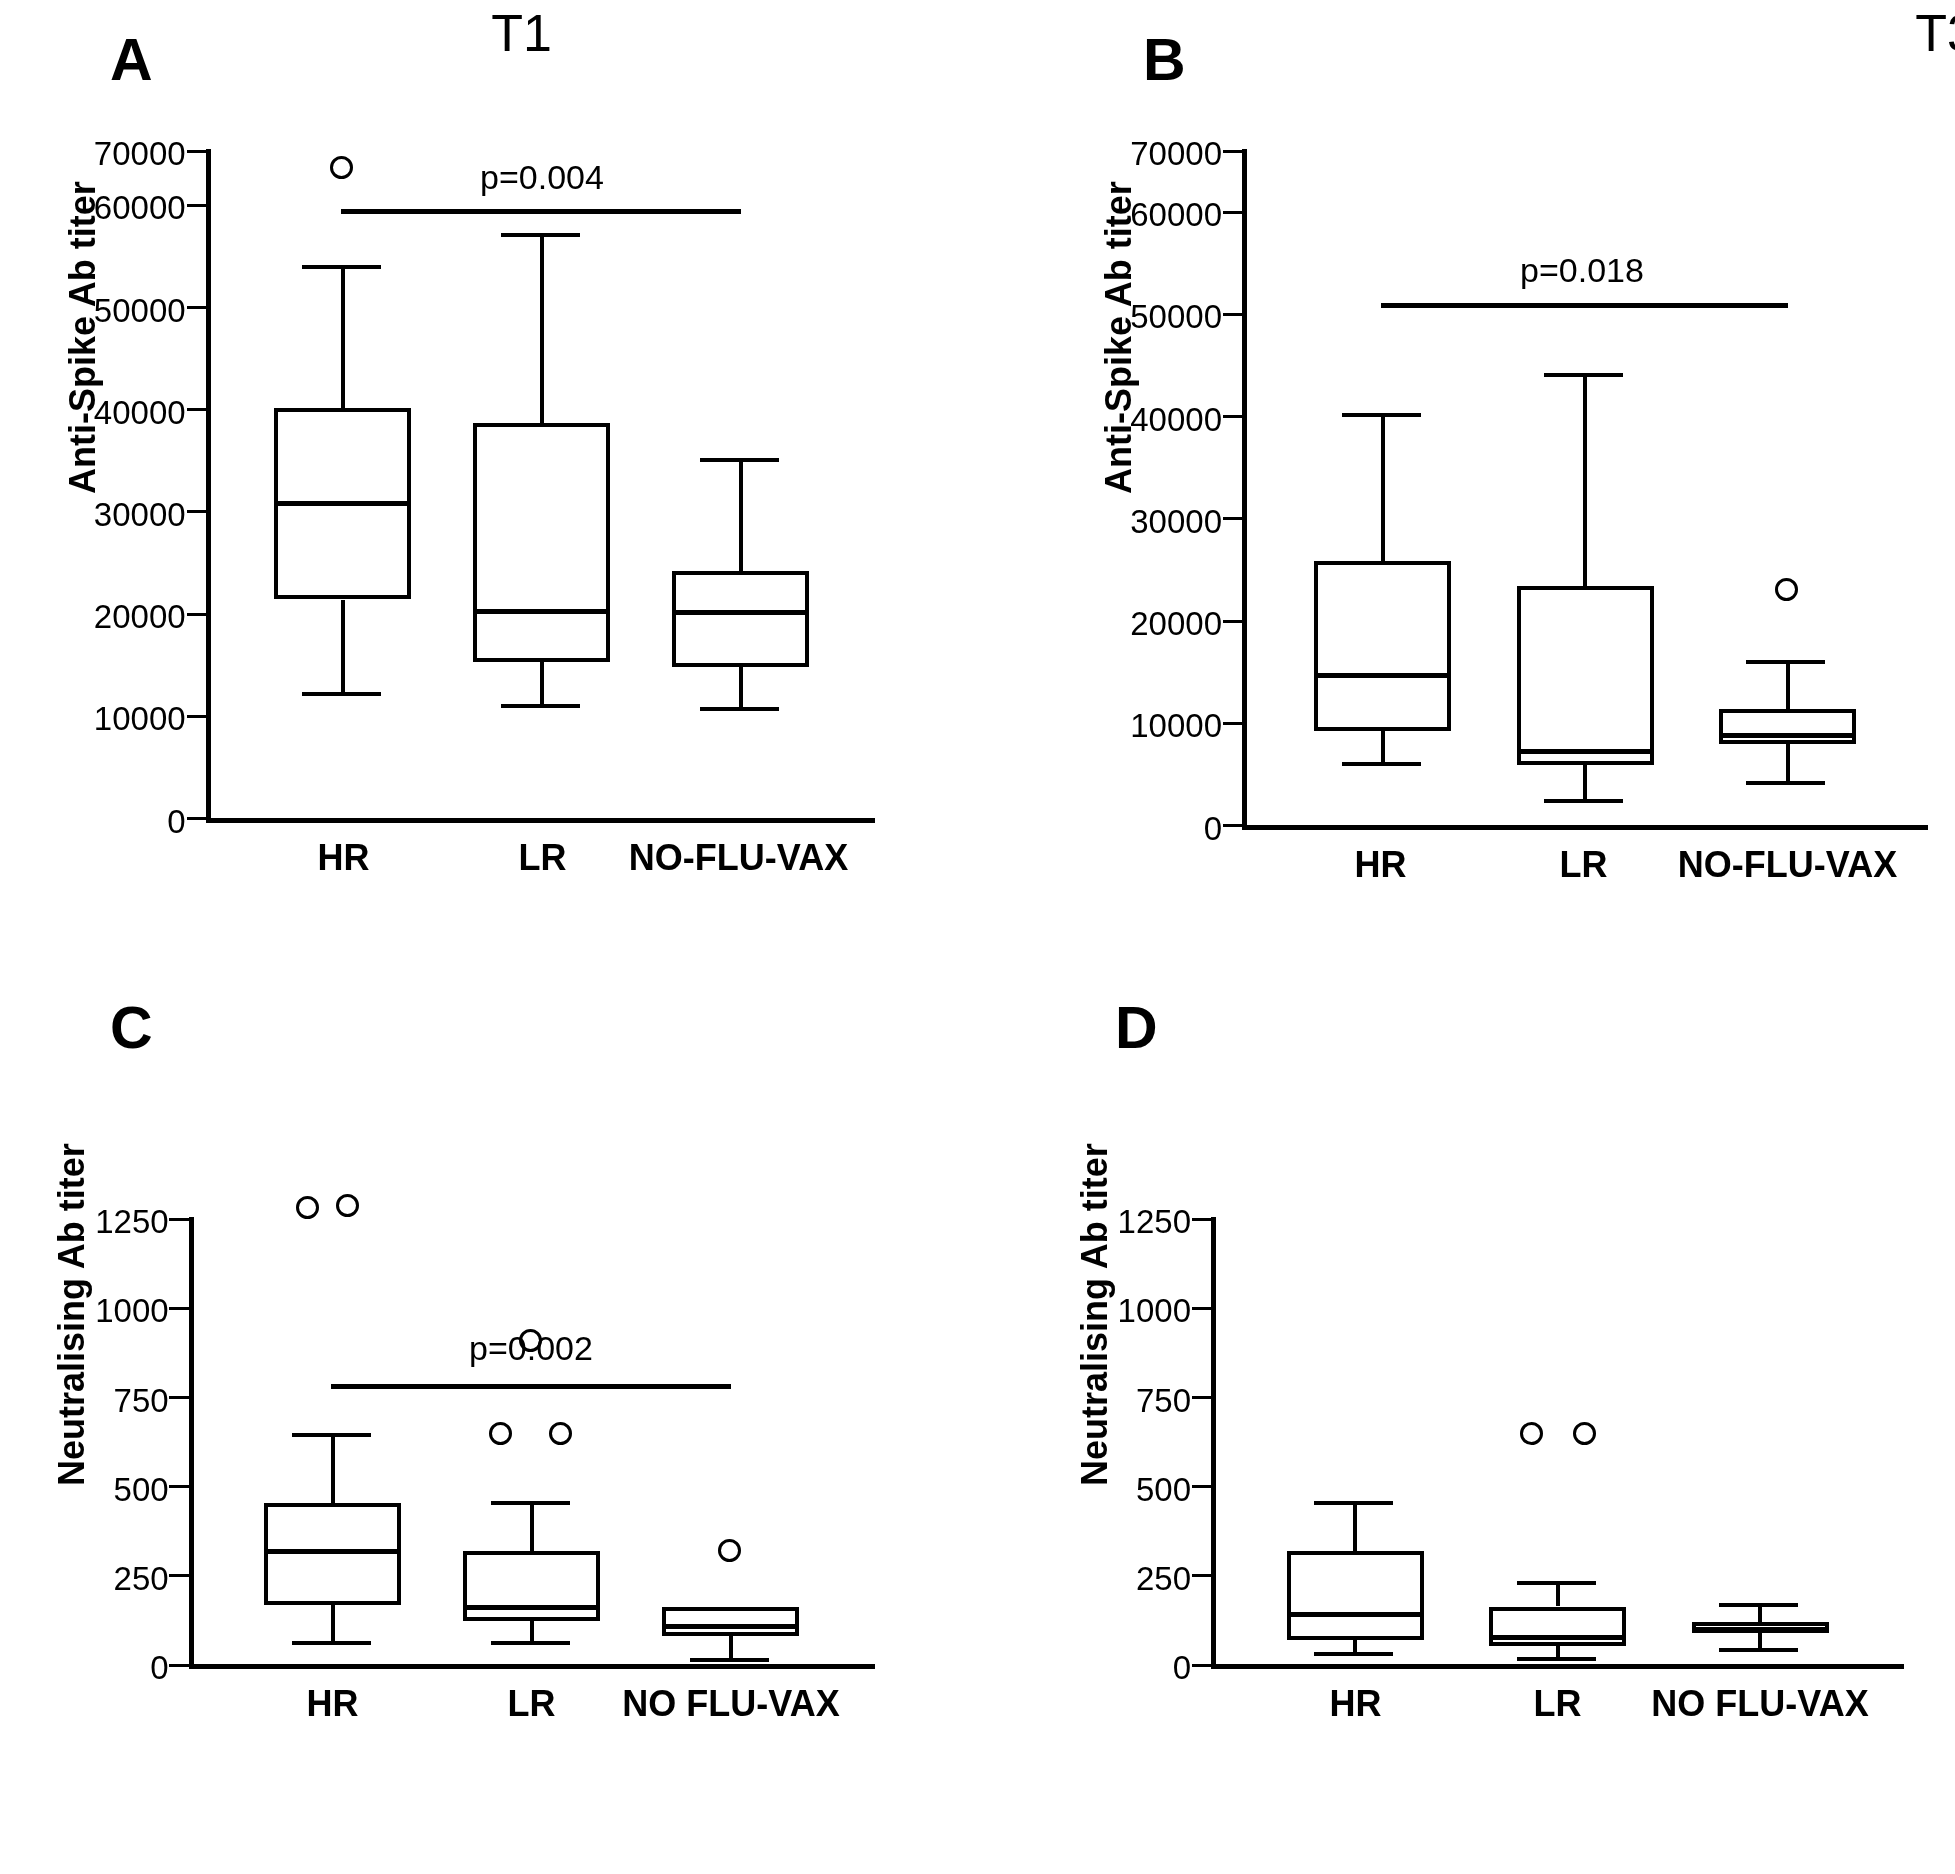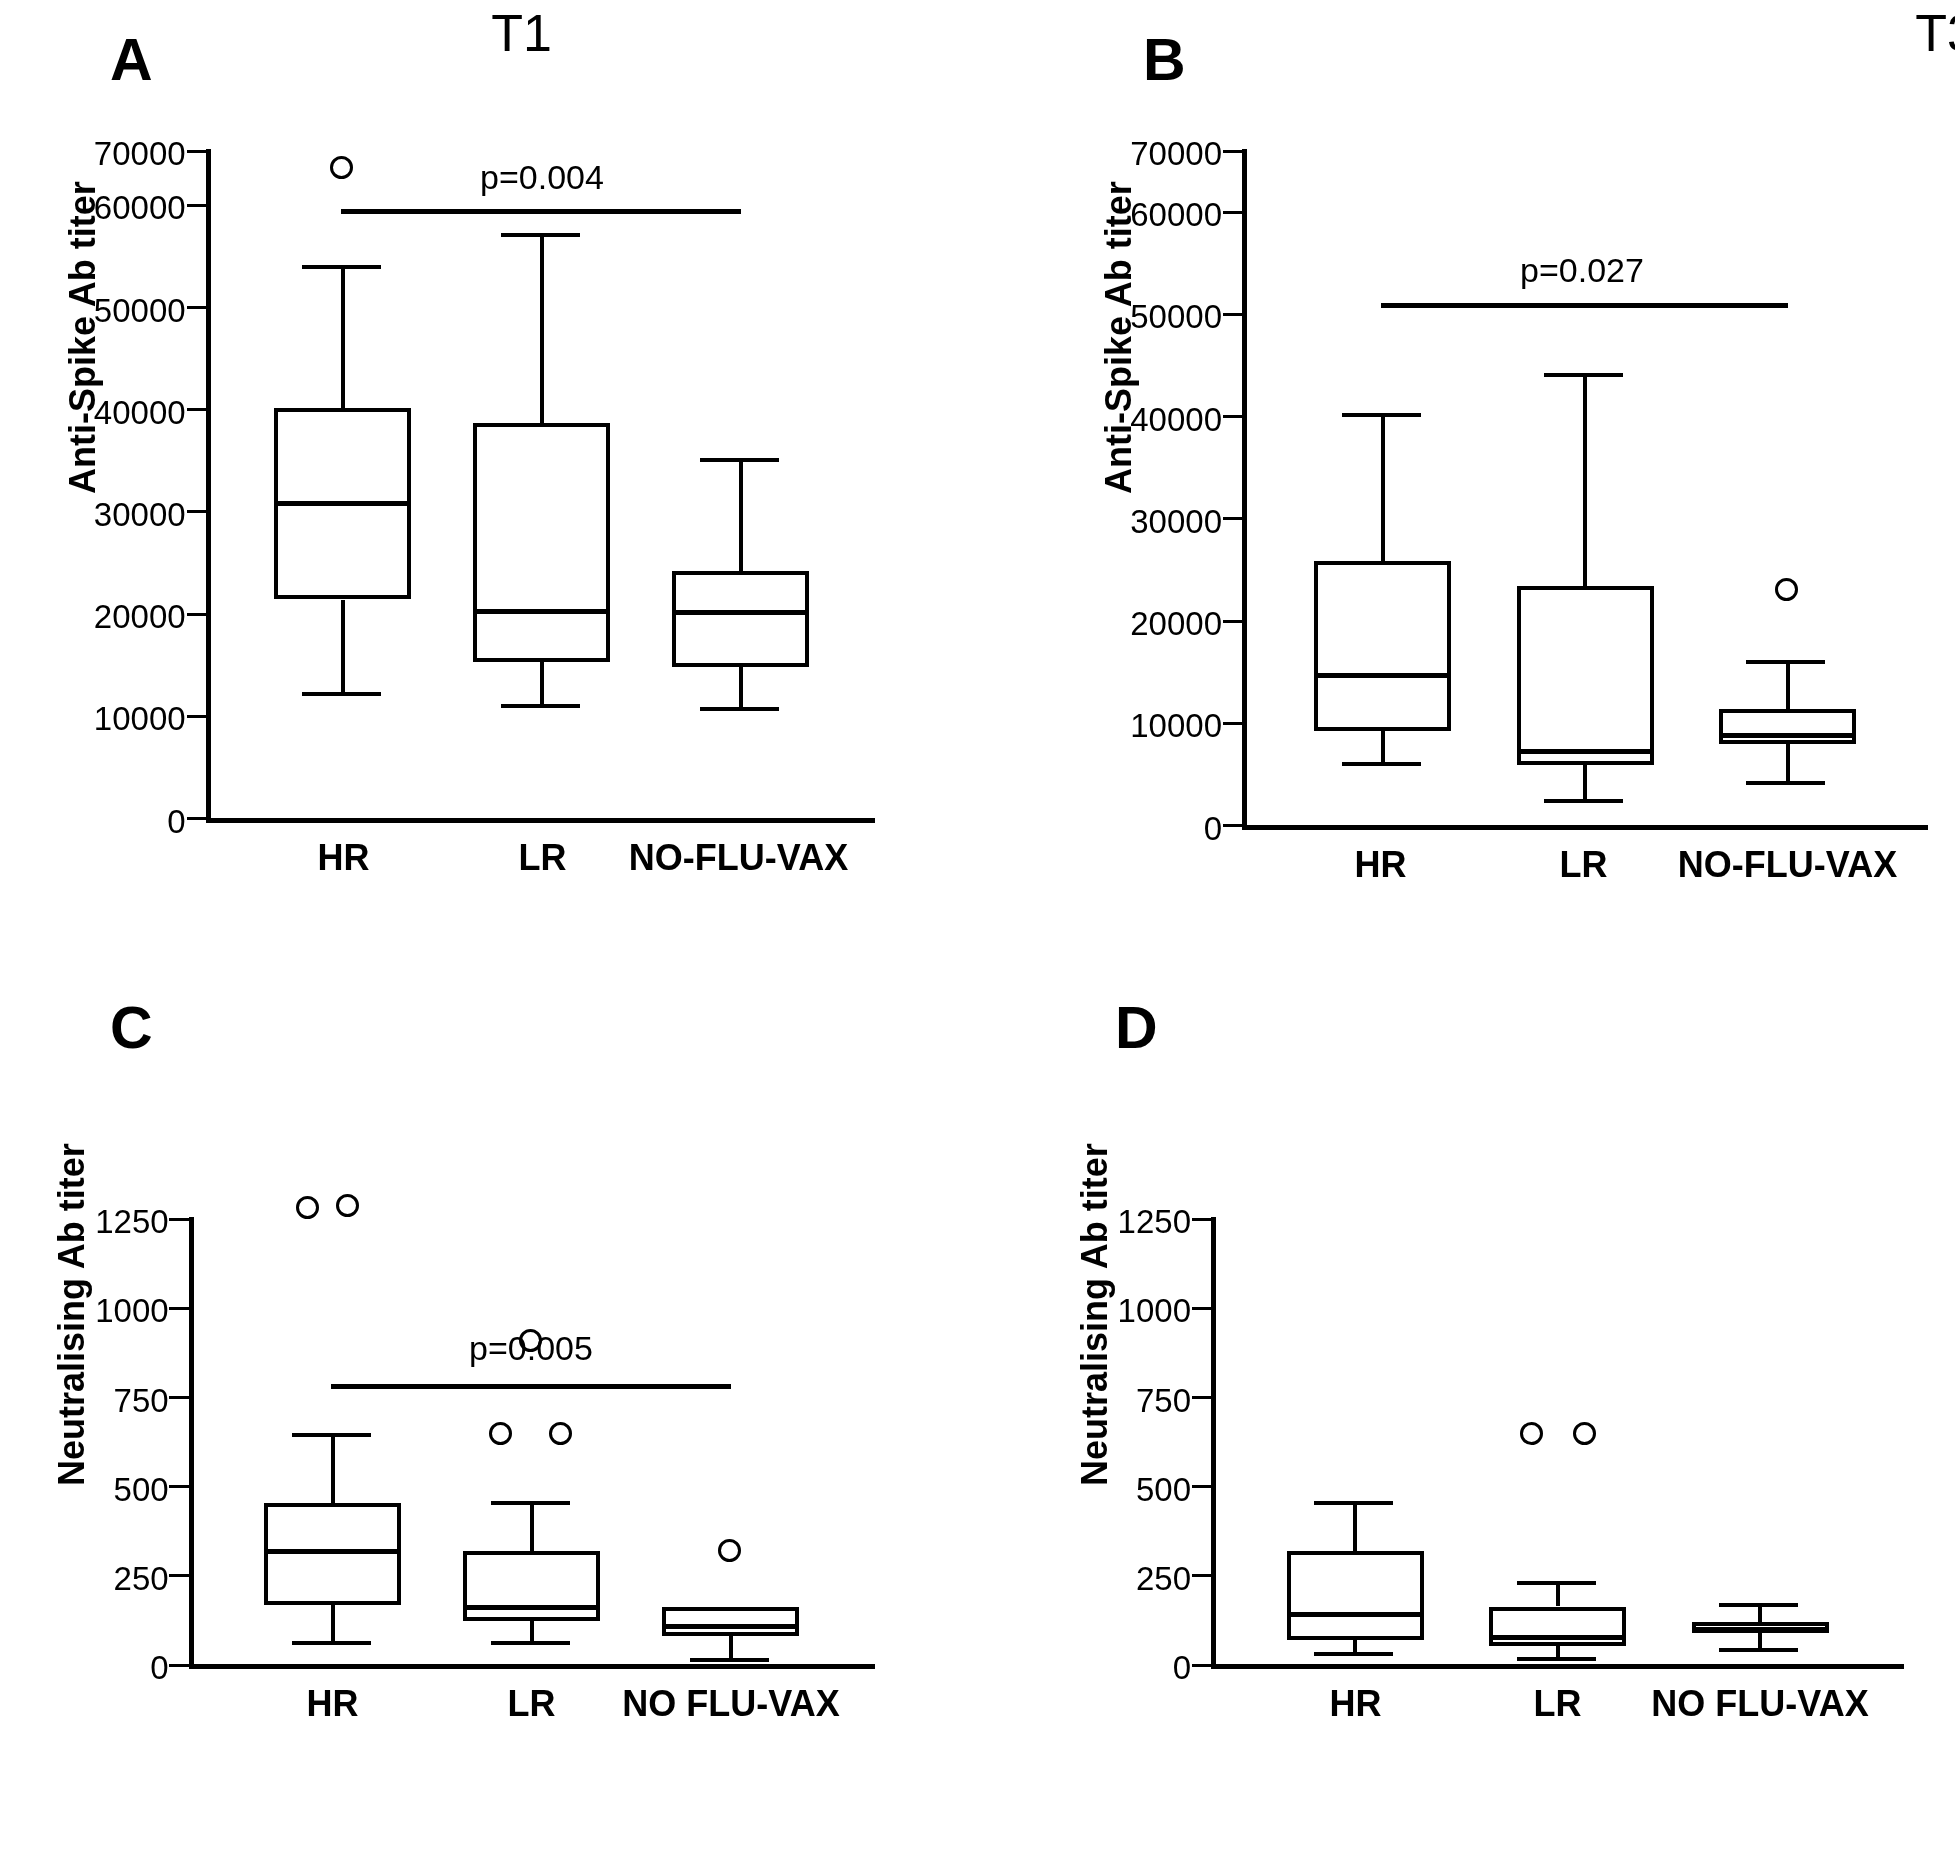--- a/index.html
+++ b/index.html
@@ -210,21 +210,21 @@
 
     <div class="box" style="left:741px;top:709px;width:137px;height:35px;"></div>
     <div class="median" style="left:741px;top:733px;width:137px;"></div>
     <div class="whisker-v" style="left:808px;top:662px;height:47px;"></div>
     <div class="whisker-cap" style="left:768px;top:660px;width:79px;"></div>
     <div class="whisker-v" style="left:808px;top:744px;height:38px;"></div>
     <div class="whisker-cap" style="left:768px;top:781px;width:79px;"></div>
     <div class="outlier" style="left:797px;top:578px;width:23px;height:23px;"></div>
 
     <div class="sig-line" style="left:403px;top:303px;width:407px;"></div>
-    <div class="sig-label" style="left:467px;top:251px;width:274px;">p=0.027</div>
+    <div class="sig-label" style="left:467px;top:251px;width:274px;">p=0.018</div>
 
     <div class="xtick-label" style="left:320px;top:844px;width:165px;">HR</div>
     <div class="xtick-label" style="left:523px;top:844px;width:165px;">LR</div>
     <div class="xtick-label" style="left:686px;top:844px;width:247px;">NO-FLU-VAX</div>
   </div>
 
   <div class="panel" style="left:0;top:937px;width:978px;height:937px;">
     <div class="panel-letter" style="left:110px;top:62px;">C</div>
 
     <div class="axis-title" style="left:51px;top:549px;">Neutralising Ab titer</div>
@@ -265,21 +265,21 @@
     <div class="outlier" style="left:489px;top:485px;width:23px;height:23px;"></div>
     <div class="outlier" style="left:549px;top:485px;width:23px;height:23px;"></div>
 
     <div class="box" style="left:662px;top:670px;width:137px;height:29px;"></div>
     <div class="median" style="left:662px;top:687px;width:137px;"></div>
     <div class="whisker-v" style="left:729px;top:698px;height:24px;"></div>
     <div class="whisker-cap" style="left:690px;top:721px;width:79px;"></div>
     <div class="outlier" style="left:718px;top:602px;width:23px;height:23px;"></div>
 
     <div class="sig-line" style="left:331px;top:447px;width:400px;"></div>
-    <div class="sig-label" style="left:394px;top:392px;width:274px;">p=0.005</div>
+    <div class="sig-label" style="left:394px;top:392px;width:274px;">p=0.002</div>
 
     <div class="xtick-label" style="left:250px;top:746px;width:165px;">HR</div>
     <div class="xtick-label" style="left:449px;top:746px;width:165px;">LR</div>
     <div class="xtick-label" style="left:604px;top:746px;width:254px;">NO FLU-VAX</div>
   </div>
 
   <div class="panel" style="left:978px;top:937px;width:978px;height:937px;">
     <div class="panel-letter" style="left:137px;top:62px;">D</div>
 
     <div class="axis-title" style="left:96px;top:549px;">Neutralising Ab titer</div>

